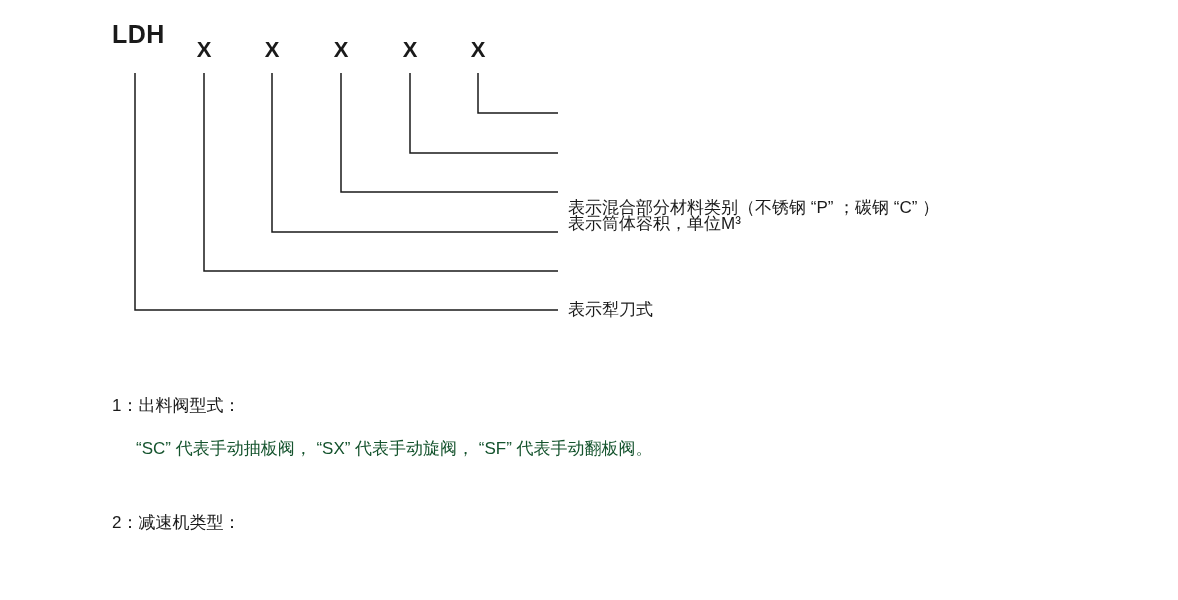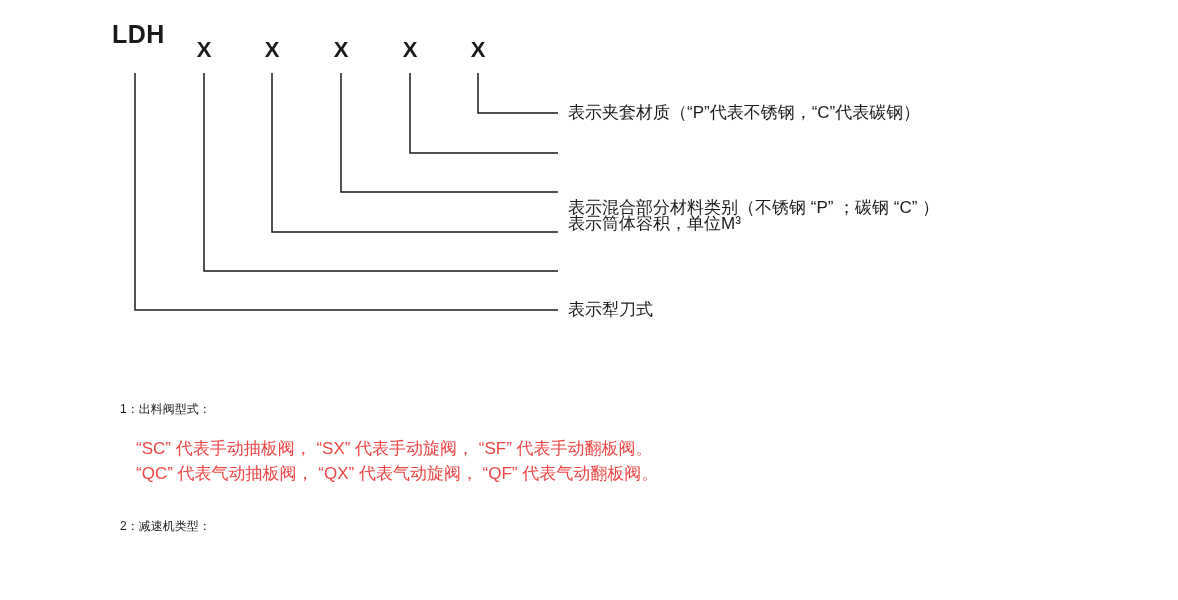--- a/index.html
+++ b/index.html
@@ -64,32 +64,31 @@
   .d1 { top: 102px; }
   .d2 { top: 142px; }
   .d3 { top: 197px; }
   .d4 { top: 213px; }
   .d5 { top: 260px; }
   .d6 { top: 299px; }
 
   
   .note-heading {
     position: absolute;
-    left: 120px;
-    font-size: 12px;
+    left: 112px;
+    font-size: 17px;
     white-space: nowrap;
     color: #1a1a1a;
-    margin-top: 7px;
   }
   .note-line {
     position: absolute;
     left: 136px;
     font-size: 17px;
     white-space: nowrap;
-    color: #ef4444;
+    color: #14532d;
   }
   .nh1 { top: 394px; }
   .nl1a { top: 437px; }
   .nl1b { top: 462px; }
   .nh2 { top: 511px; }
   .nl2a { top: 550px; }
 </style>
 </head>
 <body>
 
@@ -104,24 +103,22 @@
 
   <svg class="connectors" viewBox="0 0 1178 600" xmlns="http://www.w3.org/2000/svg" aria-hidden="true">
     <path d="M135 73 V310 H558"></path>
     <path d="M204 73 V271 H558"></path>
     <path d="M272 73 V232 H558"></path>
     <path d="M341 73 V192 H558"></path>
     <path d="M410 73 V153 H558"></path>
     <path d="M478 73 V113 H558"></path>
   </svg>
 
-  <div class="desc d1">表示夹套材质（“P”代表不锈钢，“C”代表碳钢）</div>
   <div class="desc d3">表示混合部分材料类别（不锈钢 “P” ；碳钢 “C” ）</div>
   <div class="desc d4">表示筒体容积，单位M³</div>
   <div class="desc d6">表示犁刀式</div>
 
   <div class="note-heading nh1">1：出料阀型式：</div>
   <div class="note-line nl1a">“SC” 代表手动抽板阀， “SX” 代表手动旋阀， “SF” 代表手动翻板阀。</div>
-  <div class="note-line nl1b">“QC” 代表气动抽板阀， “QX” 代表气动旋阀， “QF” 代表气动翻板阀。</div>
 
   <div class="note-heading nh2">2：减速机类型：</div>
 
 </div>
 
 </body></html>

